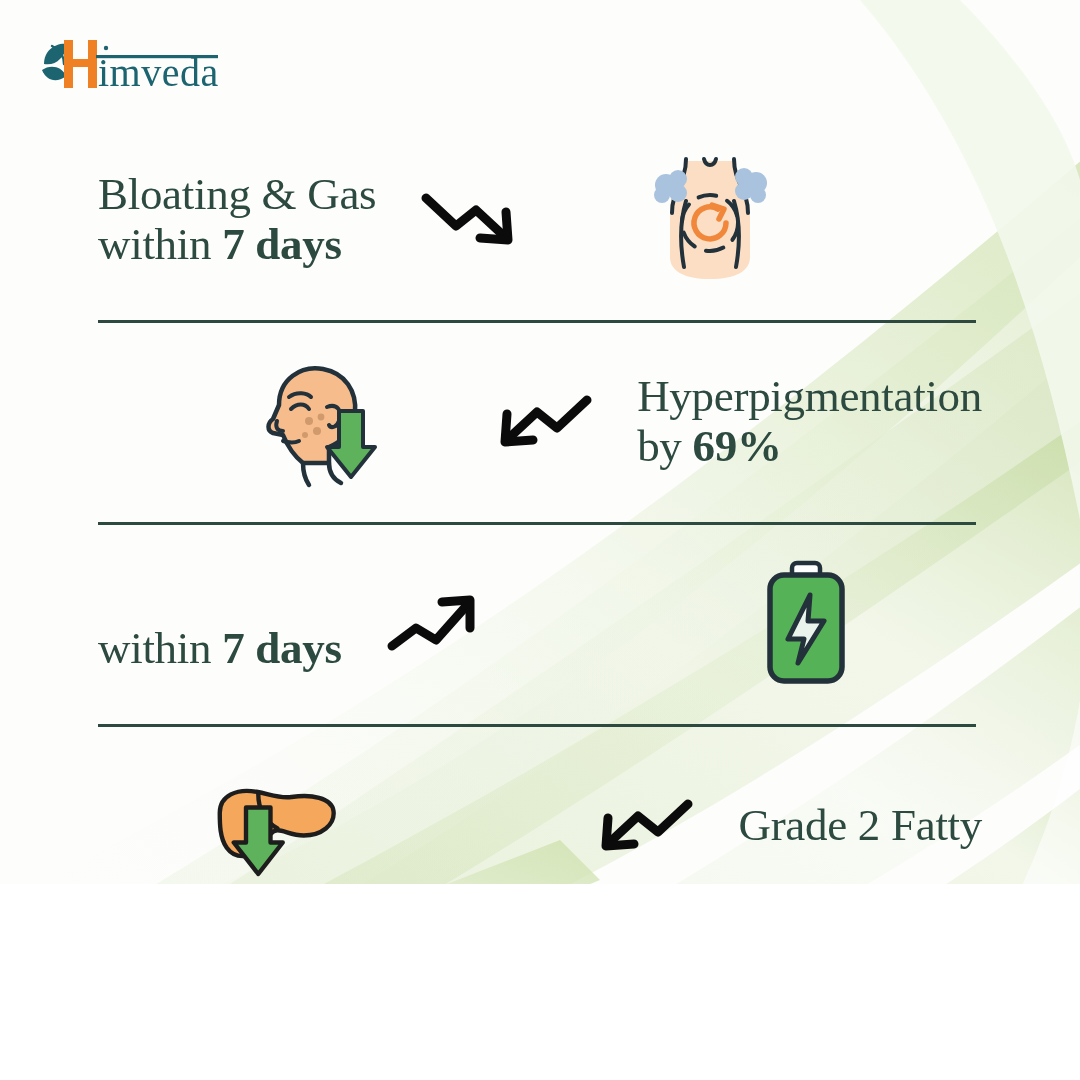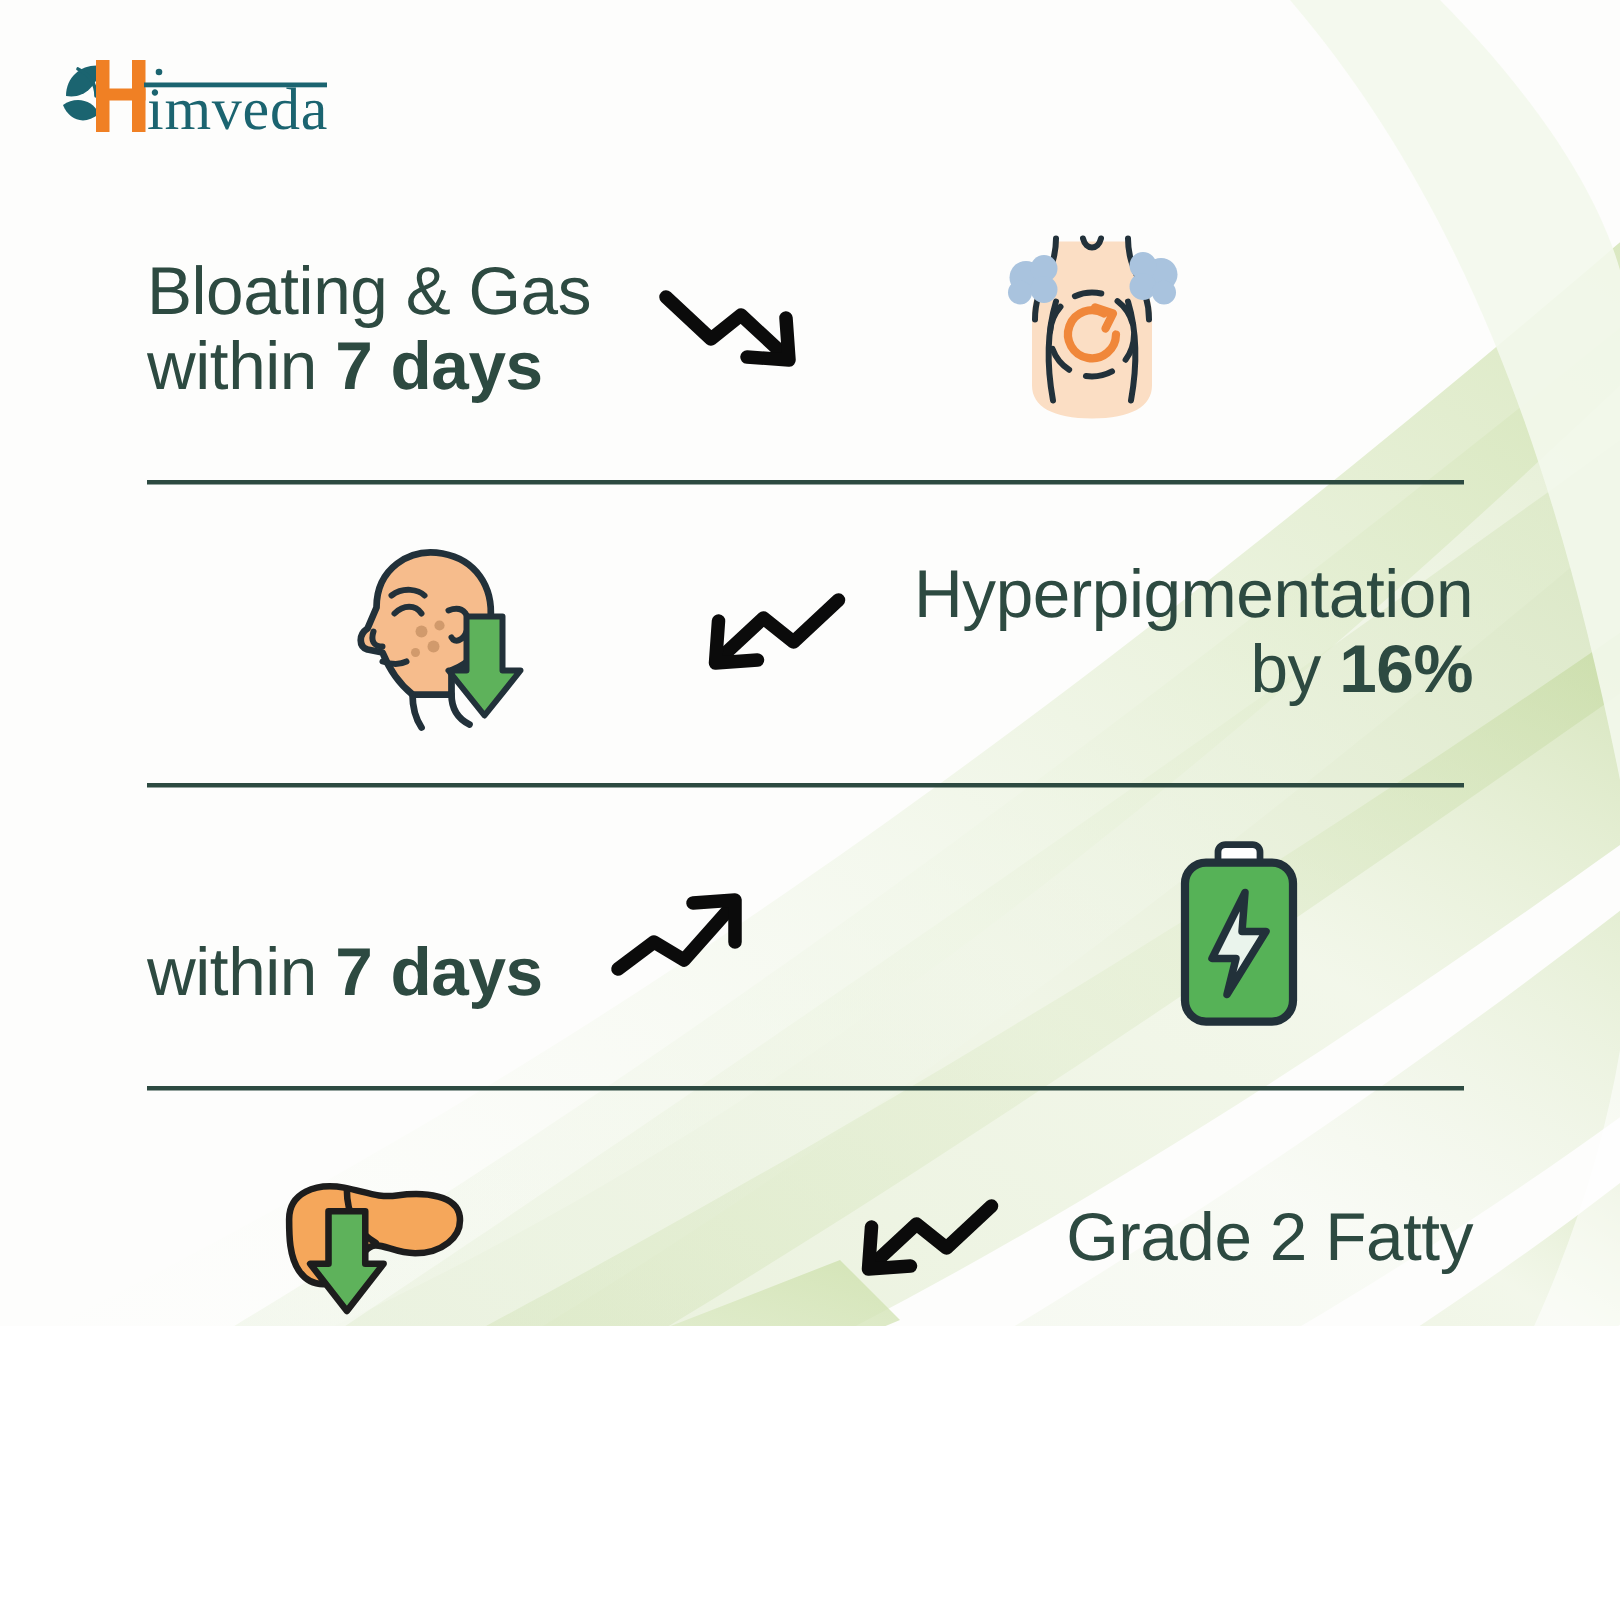--- a/index.html
+++ b/index.html
@@ -18,39 +18,40 @@
   #logo{position:absolute;left:30px;top:34px;width:240px;height:62px;z-index:5;}
 
   
   .rows{position:absolute;left:0;top:118px;width:1080px;z-index:4;}
   .row{
     position:relative;
     height:202px;
     display:flex;align-items:center;
     padding:0 98px 0 98px;
     box-sizing:border-box;
+    font-family:Liberation Serif, serif;
   }
   .rule{
     position:absolute;left:98px;width:878px;height:3px;
     background:#2d4a41;z-index:4;
   }
 
   .row-left{justify-content:flex-start;}
   .row-right{justify-content:flex-end;}
 
   .txt{
     color:#2d4a41;
     font-size:45px;
     line-height:1.12;
     font-weight:500;
     letter-spacing:-0.3px;
     white-space:nowrap;
   }
   .txt b{font-weight:800;}
-  .txt.right{text-align:right;}
+  .txt.right{}
 
   .slot{display:flex;align-items:center;}
   .arrow{width:104px;height:70px;flex:0 0 auto;}
   .icon{width:140px;height:140px;flex:0 0 auto;}
 
   .gap-txt-arrow{width:40px;}
   .gap-arrow-icon{width:30px;}
 </style>
 </head>
 <body>
@@ -189,21 +190,21 @@
         </svg>
         <div class="gap-arrow-icon" style="width:110px;"></div>
 
         <svg class="arrow" viewBox="0 0 104 70">
           <path d="M94,14 L64,42 L44,26 L16,52" stroke="#0b0b0b" stroke-width="9" fill="none" stroke-linecap="round" stroke-linejoin="round"></path>
           <path d="M14,28 L12,56 L40,54" stroke="#0b0b0b" stroke-width="9" fill="none" stroke-linecap="round" stroke-linejoin="round"></path>
         </svg>
         <div class="gap-txt-arrow"></div>
         <div class="txt right">
           <span>Hyperpigmentation</span><br>
-          <span>by </span><b>16%</b>
+          <span>by </span><b>69%</b>
         </div>
       </div>
     </div>
 
     <div class="rule" style="top:404px;"></div>
 
     <div class="row row-left">
       <div class="slot">
         <div class="txt">
           <br>

